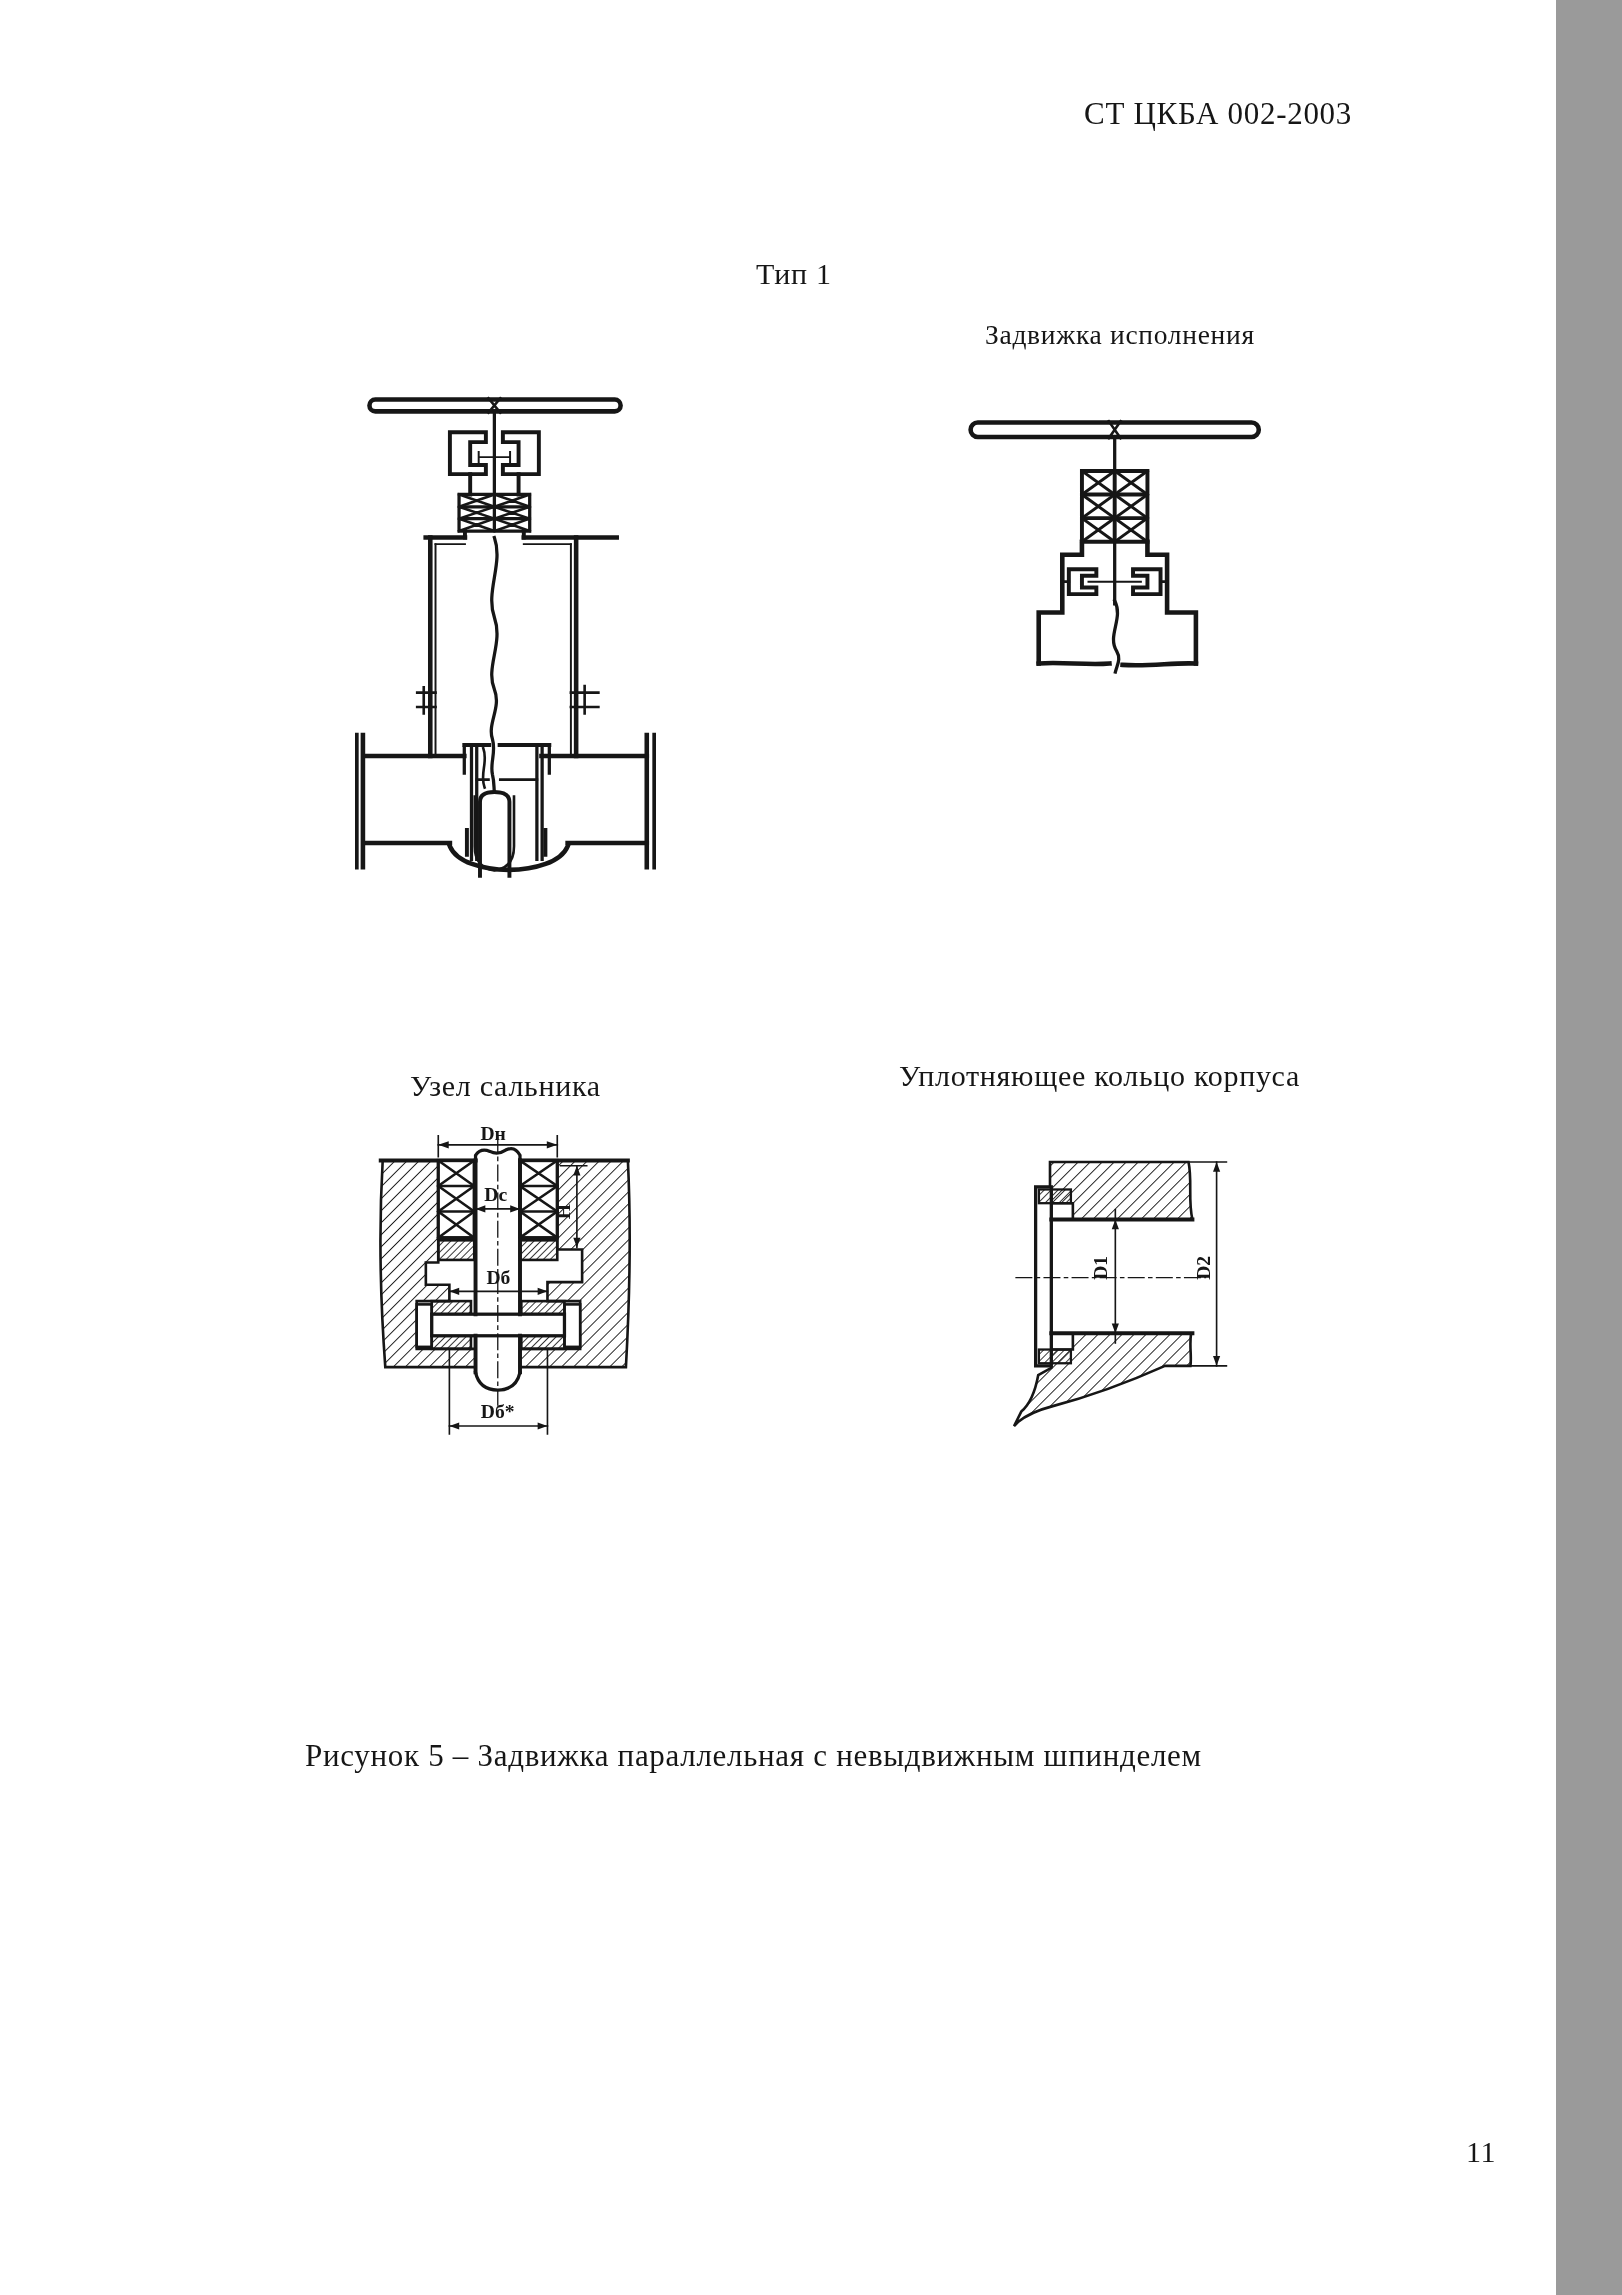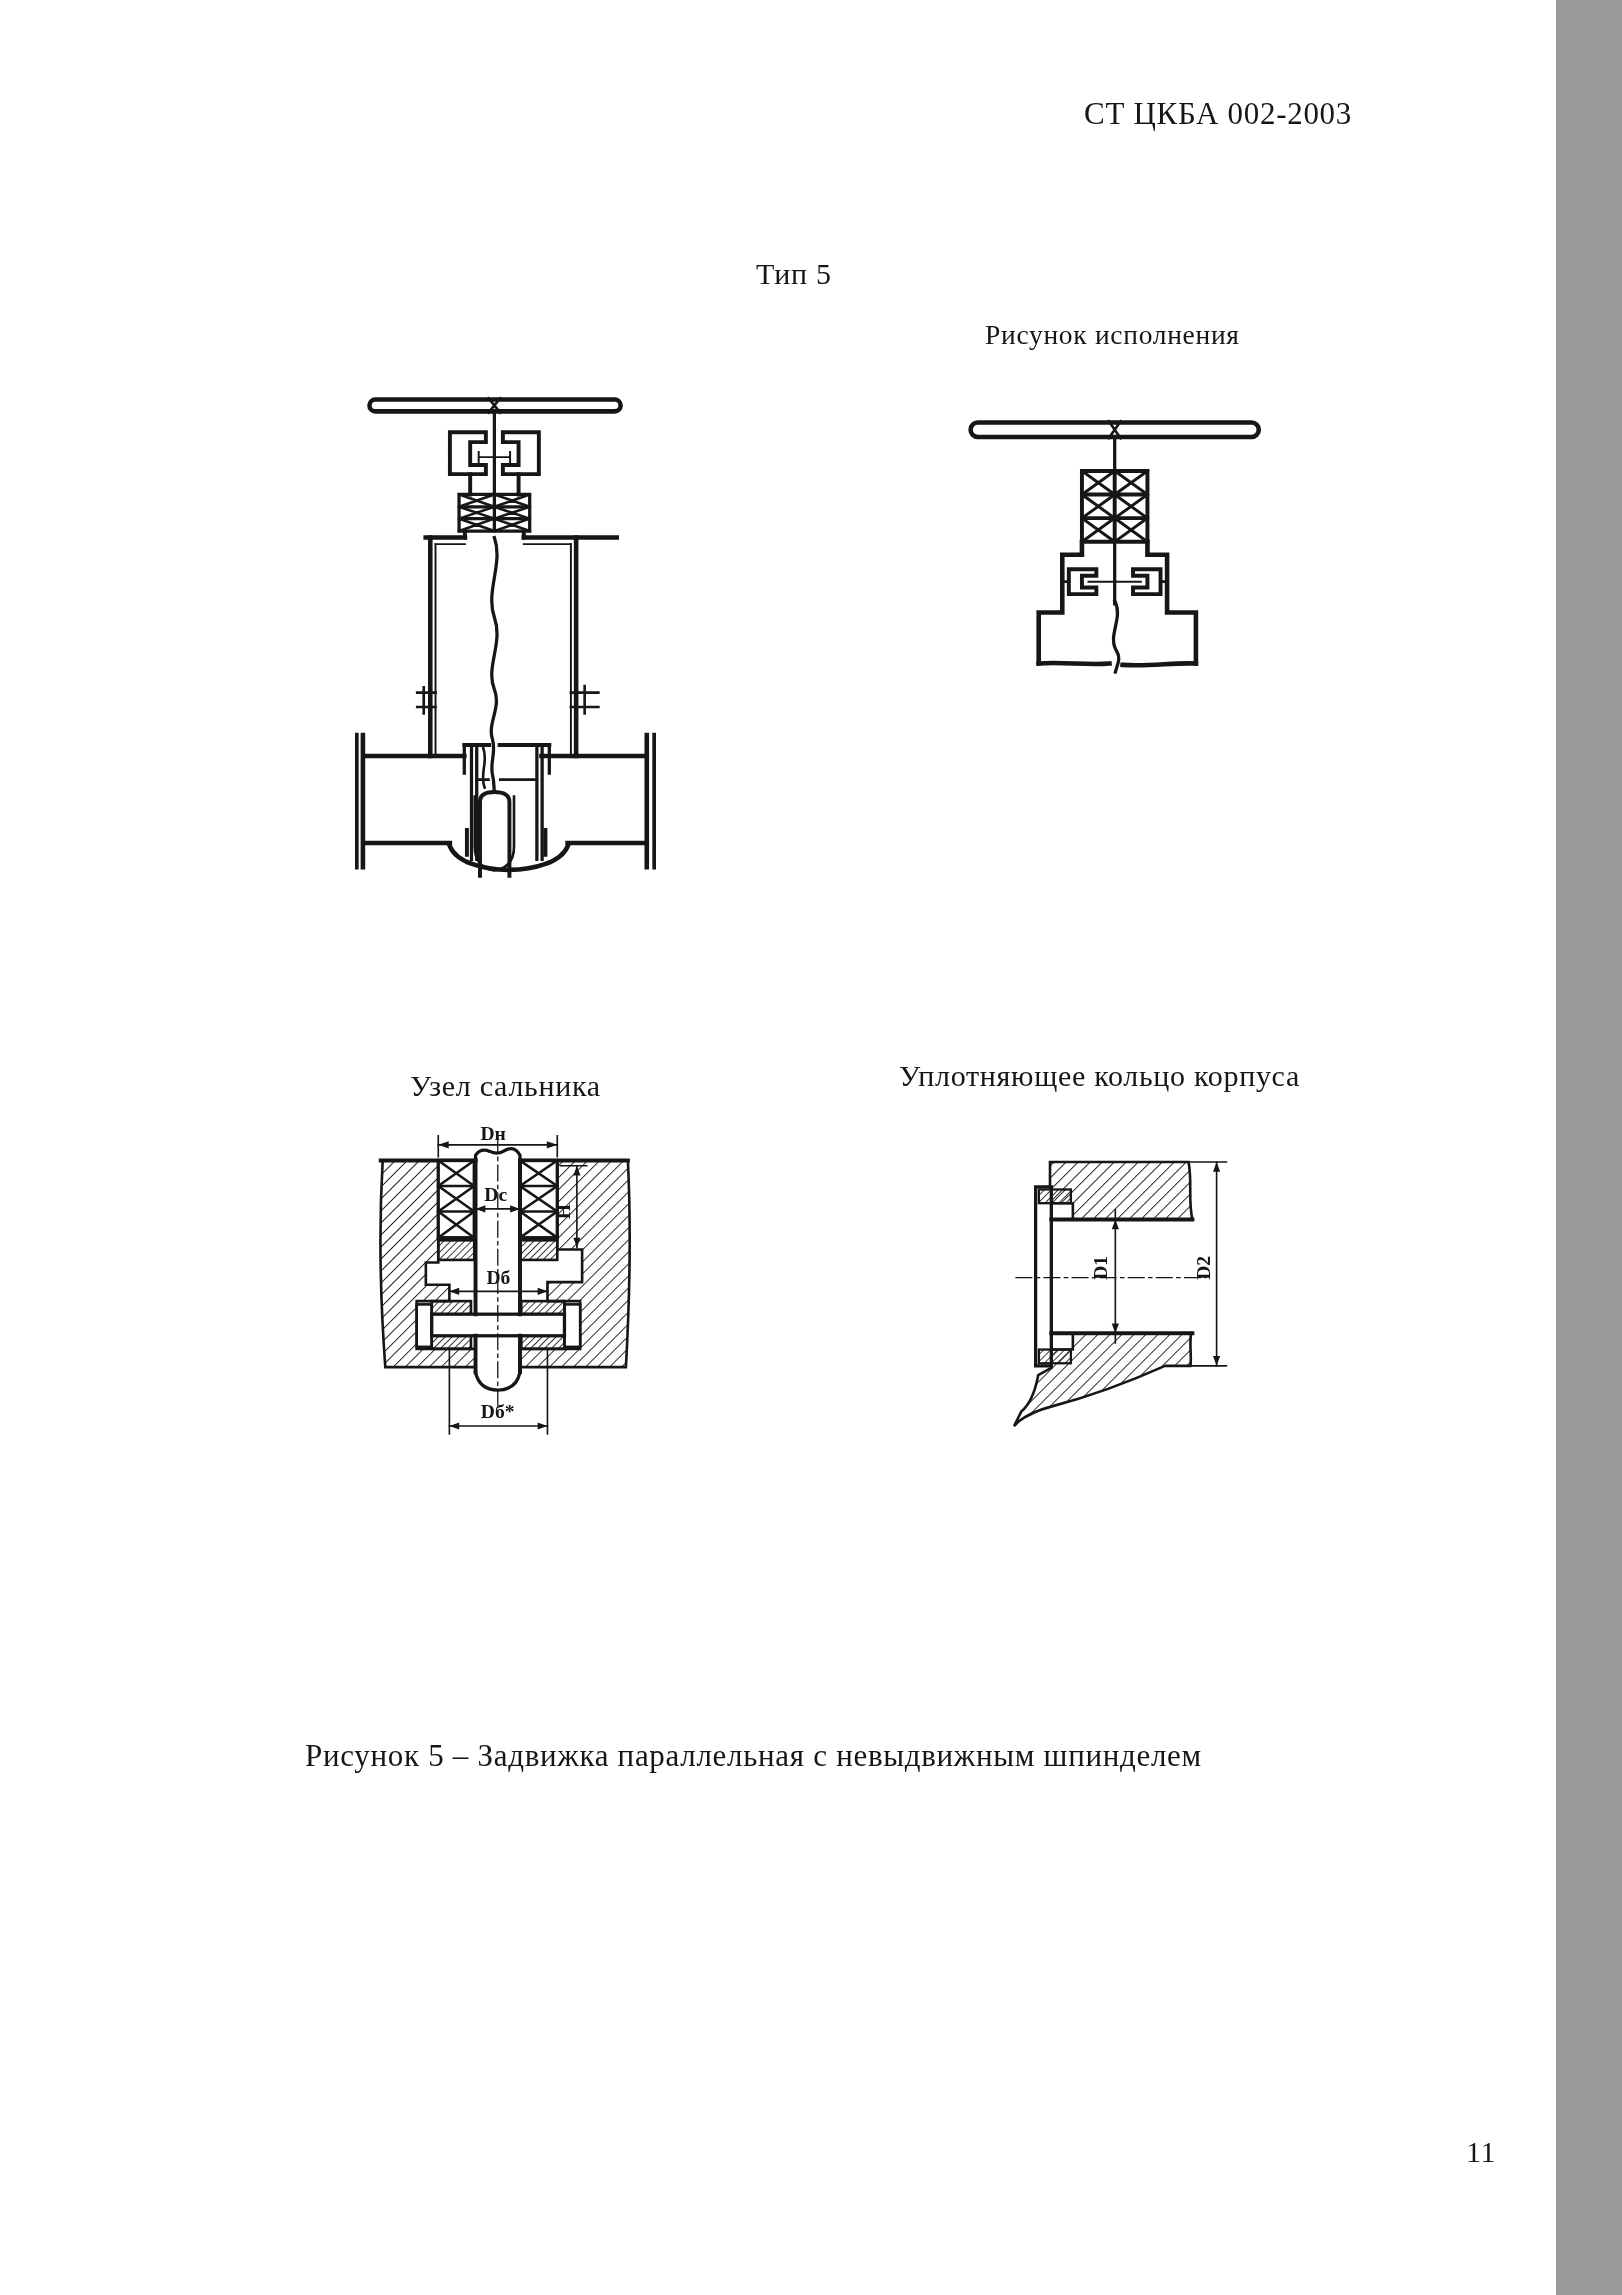--- a/index.html
+++ b/index.html
@@ -31,23 +31,23 @@
         <line x1="0" y1="0" x2="0" y2="13" stroke="#161616" stroke-width="2.8"></line>
       </pattern>
       <pattern id="hd" width="7.5" height="7.5" patternUnits="userSpaceOnUse" patternTransform="rotate(45)">
         <line x1="0" y1="0" x2="0" y2="7.5" stroke="#161616" stroke-width="2.6"></line>
       </pattern>
     </defs>
   </svg>
 
   <div class="txt hdr" style="left:1084px;top:96px;">СТ ЦКБА 002-2003</div>
 
-  <div class="txt lbl" style="left:756px;top:257px;">Тип 5</div>
-
-  <div class="txt lbl-sm" style="left:985px;top:319px;">Рисунок исполнения</div>
+  <div class="txt lbl" style="left:756px;top:257px;">Тип 1</div>
+
+  <div class="txt lbl-sm" style="left:985px;top:319px;">Задвижка исполнения</div>
 
   <svg class="draw" style="left:355px;top:395px;" width="301" height="484" viewBox="0 0 460 740">
     <g stroke="#161616" fill="none" stroke-linecap="square">
       <g>
         <rect x="22" y="7" width="384" height="18" rx="9" stroke-width="7"></rect>
         <path d="M204,5 L222,27 M222,5 L204,27" stroke-width="4"></path>
       </g>
       <g>
         <path d="M213,25 V152" stroke-width="5"></path>
       </g>

